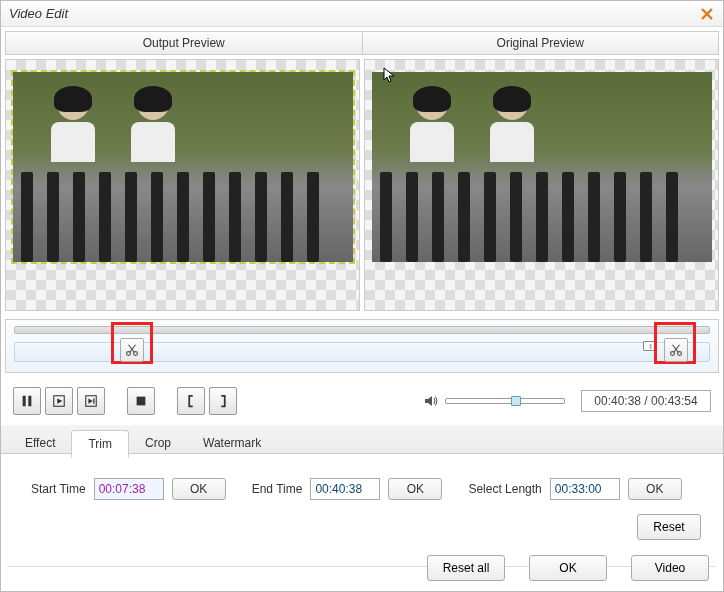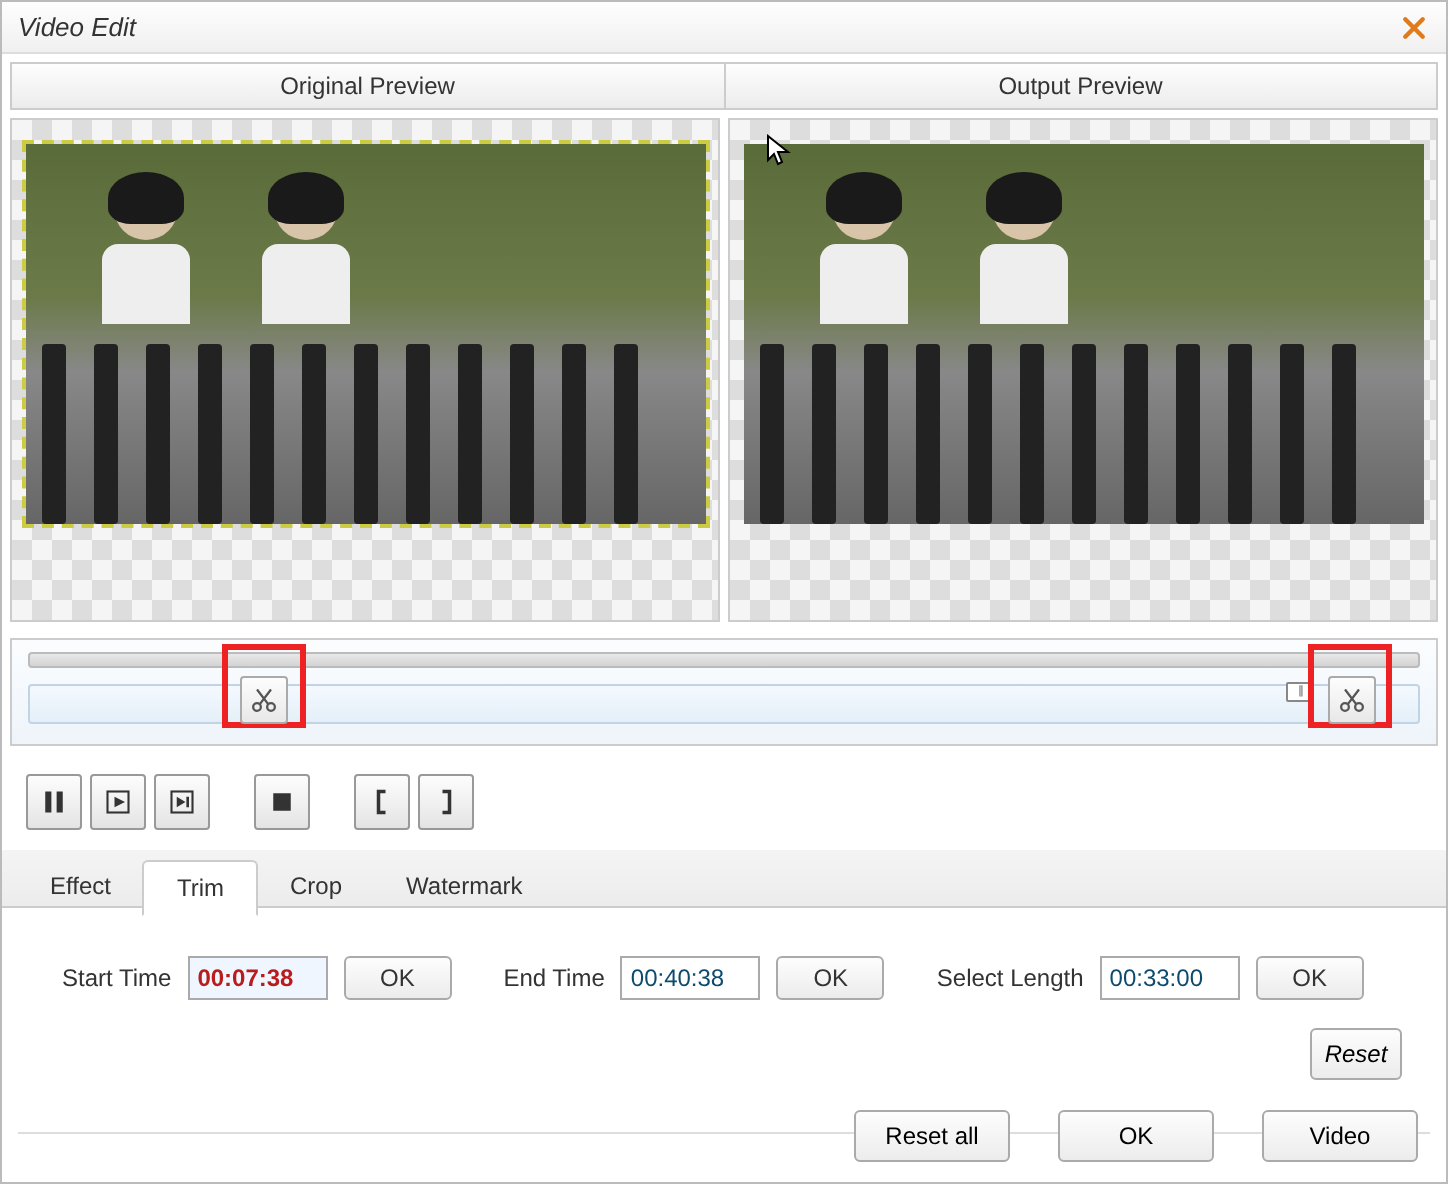--- a/index.html
+++ b/index.html
@@ -46,45 +46,45 @@
 .vol-slider{width:120px;height:6px;background:#fff;border:1px solid #999;border-radius:2px;position:relative;}
 .vol-slider .thumb{position:absolute;left:55%;top:-3px;width:10px;height:10px;background:#cde4f8;border:1px solid #5a9;border-radius:1px;}
 .time-display{width:130px;height:22px;border:1px solid #aaa;background:#fff;display:flex;align-items:center;justify-content:center;color:#444;margin-left:10px;}
 .tabs{display:flex;border-bottom:1px solid #ccc;padding:0 8px;background:linear-gradient(#f4f4f4,#ececec);}
 .tab{padding:6px 16px;cursor:pointer;color:#333;position:relative;top:5px;}
 .tab.active{background:#fff;border:1px solid #ccc;border-bottom:1px solid #fff;border-radius:3px 3px 0 0;}
 .tab-content{padding:24px 12px 12px;}
 .trim-row{display:flex;align-items:center;gap:8px;}
 .field-label{color:#333;margin-left:18px;}
 .field-input{width:70px;height:22px;border:1px solid #aaa;padding:0 4px;color:#0c4a6e;}
-.field-input.sel{color:#b91c1c;background:#f0f6ff;font-weight:bold;}
+.field-input.sel{color:#a21caf;background:#f0f6ff;}
 .ok-btn{width:54px;height:22px;background:linear-gradient(#fdfdfd,#ececec);border:1px solid #aaa;border-radius:3px;cursor:pointer;color:#333;}
 .reset-area{display:flex;justify-content:flex-end;margin-top:14px;padding-right:10px;}
-.reset-btn{width:46px;height:26px;background:linear-gradient(#fdfdfd,#ececec);border:1px solid #aaa;border-radius:3px;cursor:pointer;font-style:italic;}
+.reset-btn{width:64px;height:26px;background:linear-gradient(#fdfdfd,#ececec);border:1px solid #aaa;border-radius:3px;cursor:pointer;}
 .bottom-buttons{position:absolute;bottom:10px;right:14px;display:flex;gap:24px;}
 .bottom-btn{width:78px;height:26px;background:linear-gradient(#fdfdfd,#ececec);border:1px solid #aaa;border-radius:3px;cursor:pointer;}
 .sep-line{border-top:1px solid #ddd;margin:14px 8px 0;}
 </style>
 </head>
 <body>
 
 <div class="window">
 
   <div class="titlebar">
     <div class="title">Video Edit</div>
     <div class="close">
       <svg viewBox="0 0 16 16">
           <path d="M3 3 L13 13 M13 3 L3 13" stroke="#e07b1a" stroke-width="2.5" stroke-linecap="round"></path>
         </svg>
     </div>
   </div>
 
   <div class="preview-headers">
+    <div class="preview-header">Output Preview</div>
     <div class="preview-header">Original Preview</div>
-    <div class="preview-header">Output Preview</div>
   </div>
 
   <div class="previews">
     <div class="preview-box">
       <div class="video-frame orig">
         <div class="figures">
             <div class="fig">
               <div class="hair"></div>
               <div class="head"></div>
               <div class="body"></div>
@@ -202,20 +202,30 @@
         <svg viewBox="0 0 16 16">
           <path d="M10 2 L6 2 L6 14 L10 14" fill="none" stroke="#333" stroke-width="2"></path>
         </svg>
       </div>
     <div class="ctrl-btn">
         <svg viewBox="0 0 16 16">
           <path d="M6 2 L10 2 L10 14 L6 14" fill="none" stroke="#333" stroke-width="2"></path>
         </svg>
       </div>
 
+    <div class="vol-area">
+      <svg width="16" height="16" viewBox="0 0 16 16">
+          <path d="M2 6 L5 6 L9 3 L9 13 L5 10 L2 10 Z" fill="#555"></path>
+          <path d="M11 5 Q13 8 11 11 M12.5 3.5 Q15.5 8 12.5 12.5" fill="none" stroke="#555" stroke-width="1"></path>
+        </svg>
+      <div class="vol-slider">
+          <div class="thumb"></div>
+        </div>
+      <div class="time-display">00:40:38 / 00:43:54</div>
+    </div>
   </div>
 
   <div class="tabs">
     <div class="tab">Effect</div>
     <div class="tab active">Trim</div>
     <div class="tab">Crop</div>
     <div class="tab">Watermark</div>
   </div>
 
   <div class="tab-content">

